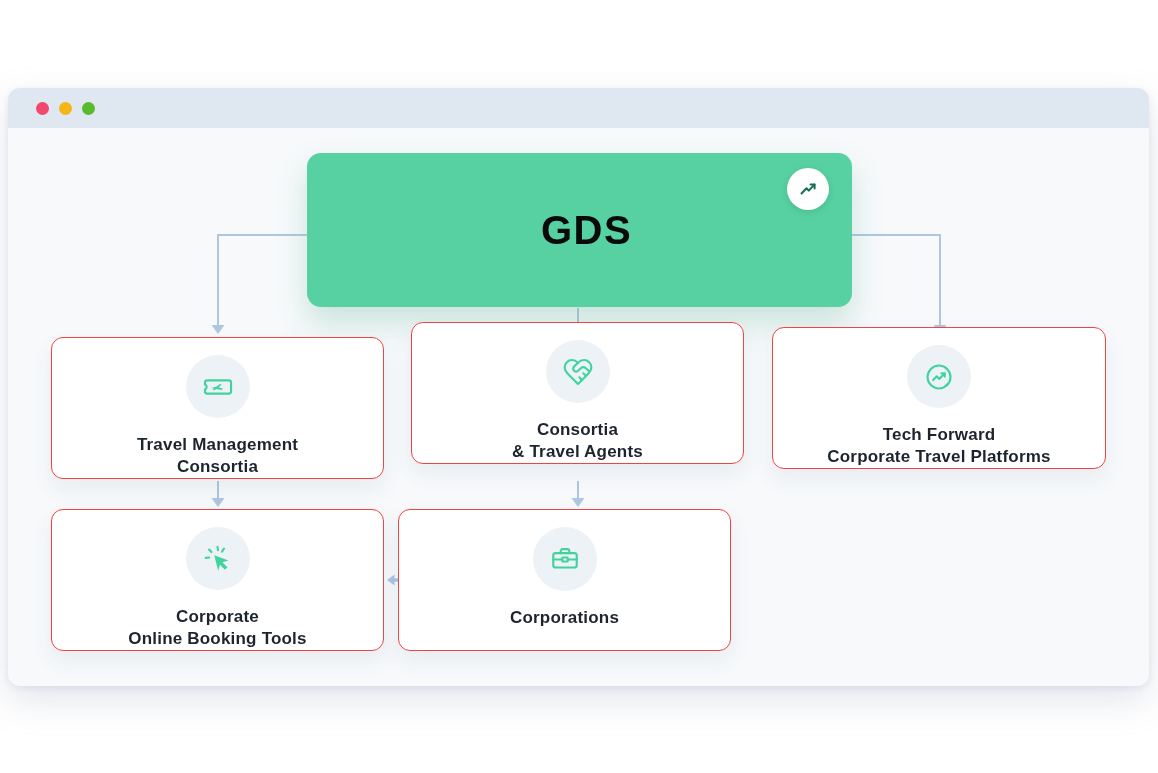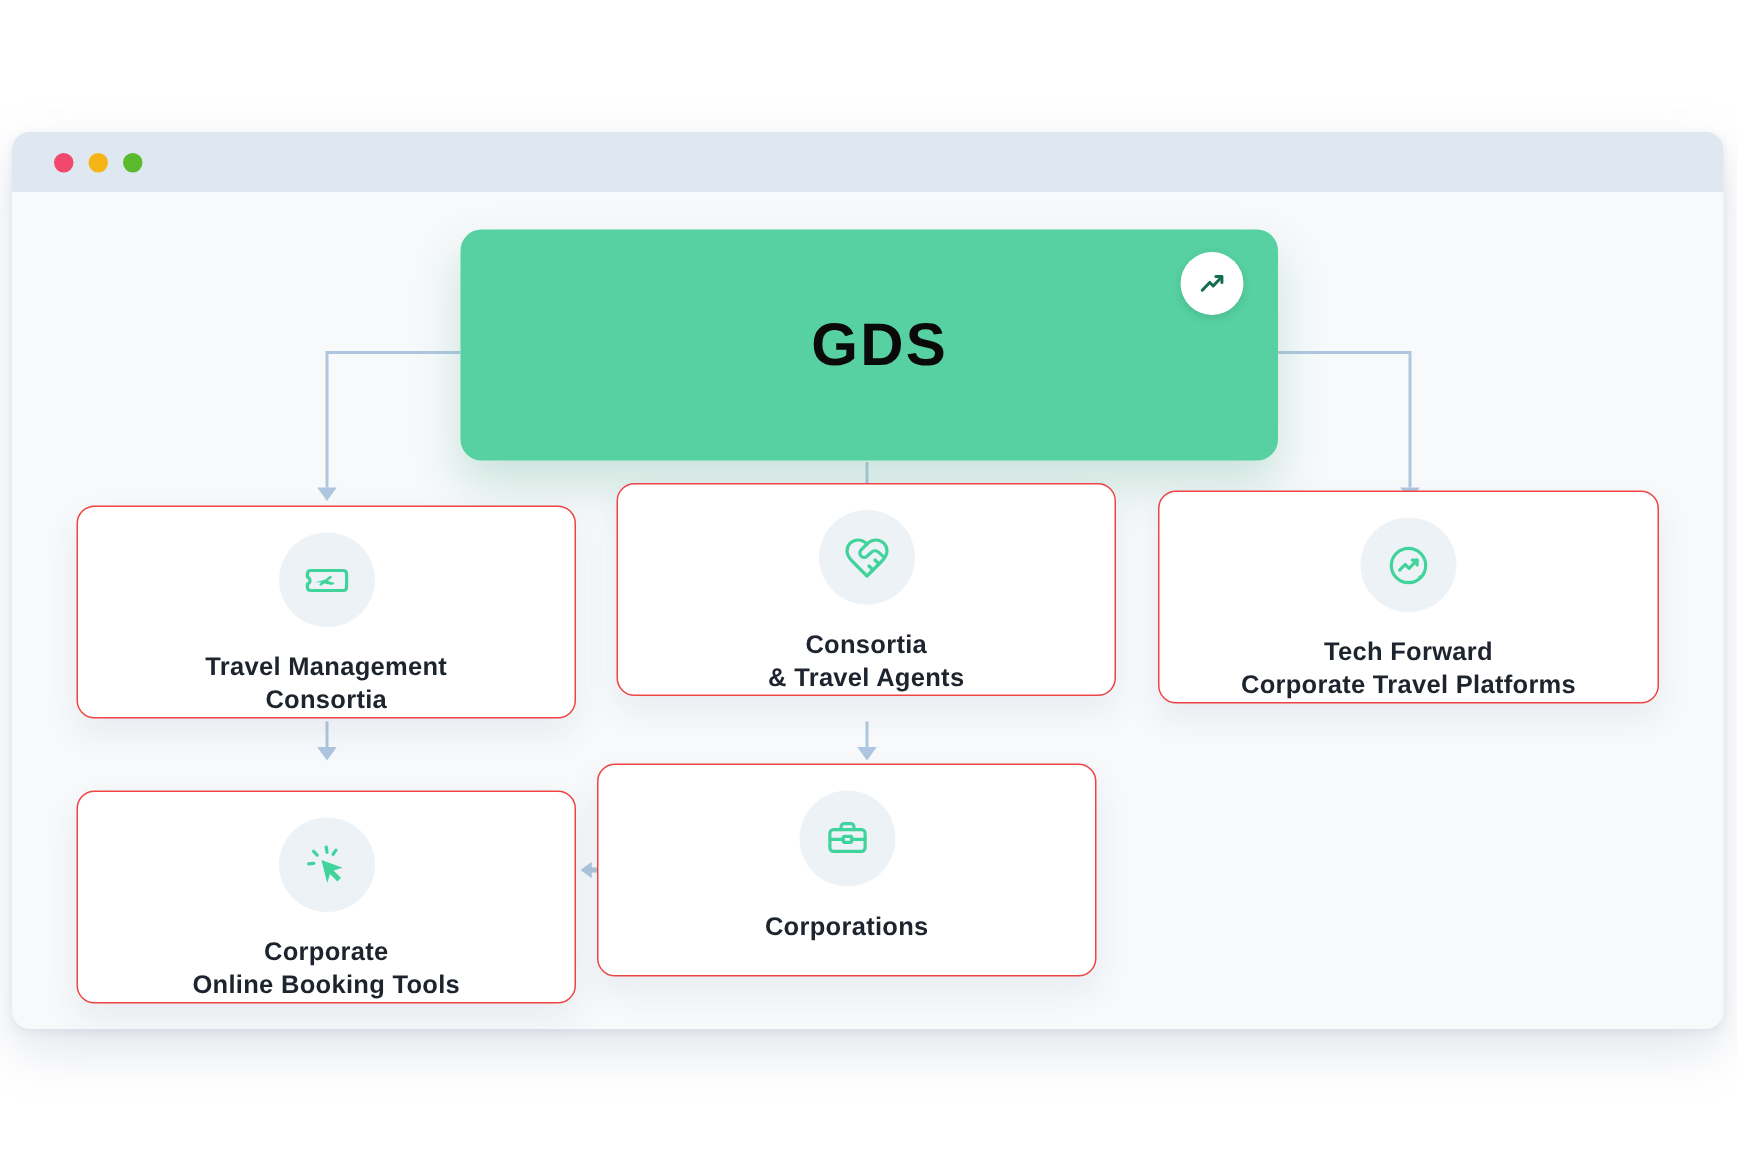--- a/index.html
+++ b/index.html
@@ -55,21 +55,21 @@
     display:flex; align-items:center; justify-content:center;
     margin-bottom:16px;
   }
   .card .label{
     text-align:center; font-size:17px; font-weight:700; color:#1d242e;
     line-height:22px; letter-spacing:.2px;
   }
   .card-tmc      { left:43px;  top:249px; }
   .card-consortia{ left:403px; top:234px; }
   .card-tech     { left:764px; top:239px; width:334px; }
-  .card-obt      { left:43px;  top:439px; }
+  .card-obt      { left:43px;  top:421px; }
   .card-corp     { left:390px; top:421px; }
 </style>
 </head>
 <body>
 
 <div class="browser-window">
   <div class="titlebar">
     <span class="dot red"></span>
     <span class="dot yellow"></span>
     <span class="dot green"></span>

